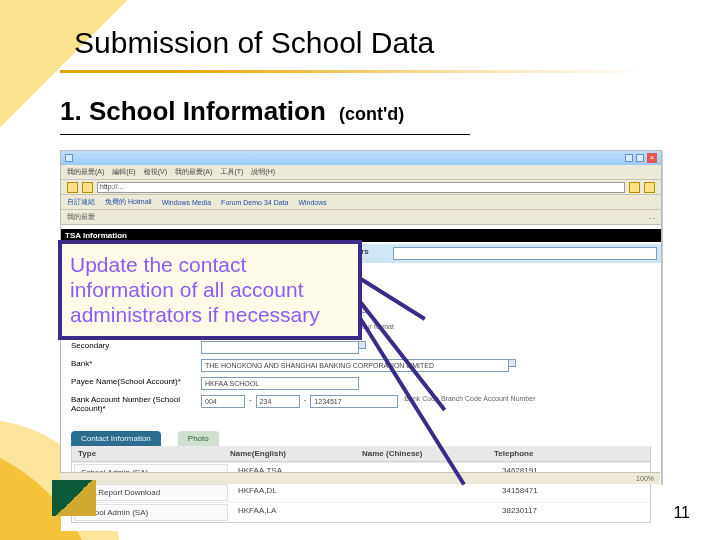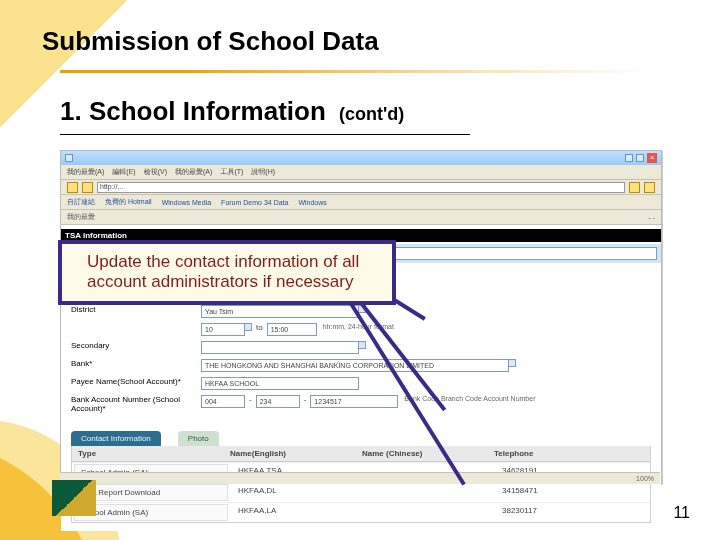--- a/index.html
+++ b/index.html
@@ -3,21 +3,21 @@
 <meta charset="utf-8">
 <style>
   html,body{margin:0;padding:0;width:720px;height:540px;font-family:Arial,Helvetica,sans-serif;background:#fff;overflow:hidden}
   .slide{position:relative;width:720px;height:540px;
     background:
       radial-gradient(circle at -80px 620px,#f6c23a 0 180px,transparent 181px),
       radial-gradient(circle at -20px 560px,#fbe59a 0 140px,transparent 141px),
       linear-gradient(135deg,#fbe28f 0 90px,transparent 90px),
       linear-gradient(165deg,#fff 0 120px,transparent 0),
       #fff}
-  .title{position:absolute;left:42px;top:26px;font-size:26px;font-weight:bold;color:#000}
+  .title{position:absolute;left:74px;top:26px;font-size:30px;font-weight:normal;color:#000}
   .title-underline{position:absolute;left:60px;top:70px;width:592px;height:3px;
     background:linear-gradient(to right,#e9a400,#e9a400 20%,rgba(233,164,0,0.3) 70%,transparent)}
   .subtitle{position:absolute;left:60px;top:96px;font-size:26px;font-weight:bold;color:#000}
   .subtitle .contd{font-size:18px;font-weight:bold;margin-left:6px}
   .subtitle-underline{position:absolute;left:60px;top:134px;width:410px;height:0;border-bottom:1px solid #000}
 
   .screenshot{position:absolute;left:60px;top:150px;width:600px;height:332px;background:#f3f3f3;
     border:1px solid #bbb;box-shadow:1px 1px 0 #ccc;font-size:8px;color:#444}
   .titlebar{height:14px;background:linear-gradient(#bfe0ff,#9bcaf6);display:flex;align-items:center;padding:0 4px;gap:3px}
   .titlebar .mini{width:6px;height:6px;background:#d8eaff;border:1px solid #6a92c2}
@@ -58,21 +58,21 @@
   .ghead{background:#e9e9e9;font-weight:bold;border-bottom:1px solid #cfcfcf}
   .gcell{padding:3px 6px}
   .c1{flex:0 0 140px}
   .c2{flex:0 0 120px}
   .c3{flex:0 0 120px}
   .c4{flex:1}
   .grow{border-top:1px solid #eee}
   .grow .gcell.c1{border:1px solid #e0e0e0;margin:1px 4px 1px 2px;background:#fafafa}
 
   .callout{position:absolute;left:58px;top:240px;width:280px;background:#fdfbe7;border:4px solid #3b2a87;
-    padding:8px 25px;font-size:17px;line-height:1.2;color:#7f1d1d}
+    padding:8px 8px;font-size:21px;line-height:1.2;color:#8b5cf6}
   .leader1{position:absolute;left:340px;top:264px;width:100px;height:0;border-top:4.5px solid #3b2a87;
     transform:rotate(32deg);transform-origin:left center}
   .leader2{position:absolute;left:340px;top:274px;width:170px;height:0;border-top:4.5px solid #3b2a87;
     transform:rotate(52deg);transform-origin:left center}
   .leader3{position:absolute;left:340px;top:284px;width:234px;height:0;border-top:4.5px solid #3b2a87;
     transform:rotate(58deg);transform-origin:left center}
 
   .logo{position:absolute;left:52px;bottom:24px;width:44px;height:36px;background:linear-gradient(135deg,#0a5a3a 50%,#d0a92e 50%)}
   .pagenum{position:absolute;right:30px;bottom:18px;font-size:16px;color:#000}
   .statusbar{position:absolute;left:60px;bottom:56px;width:600px;height:12px;background:#ece9d8;

